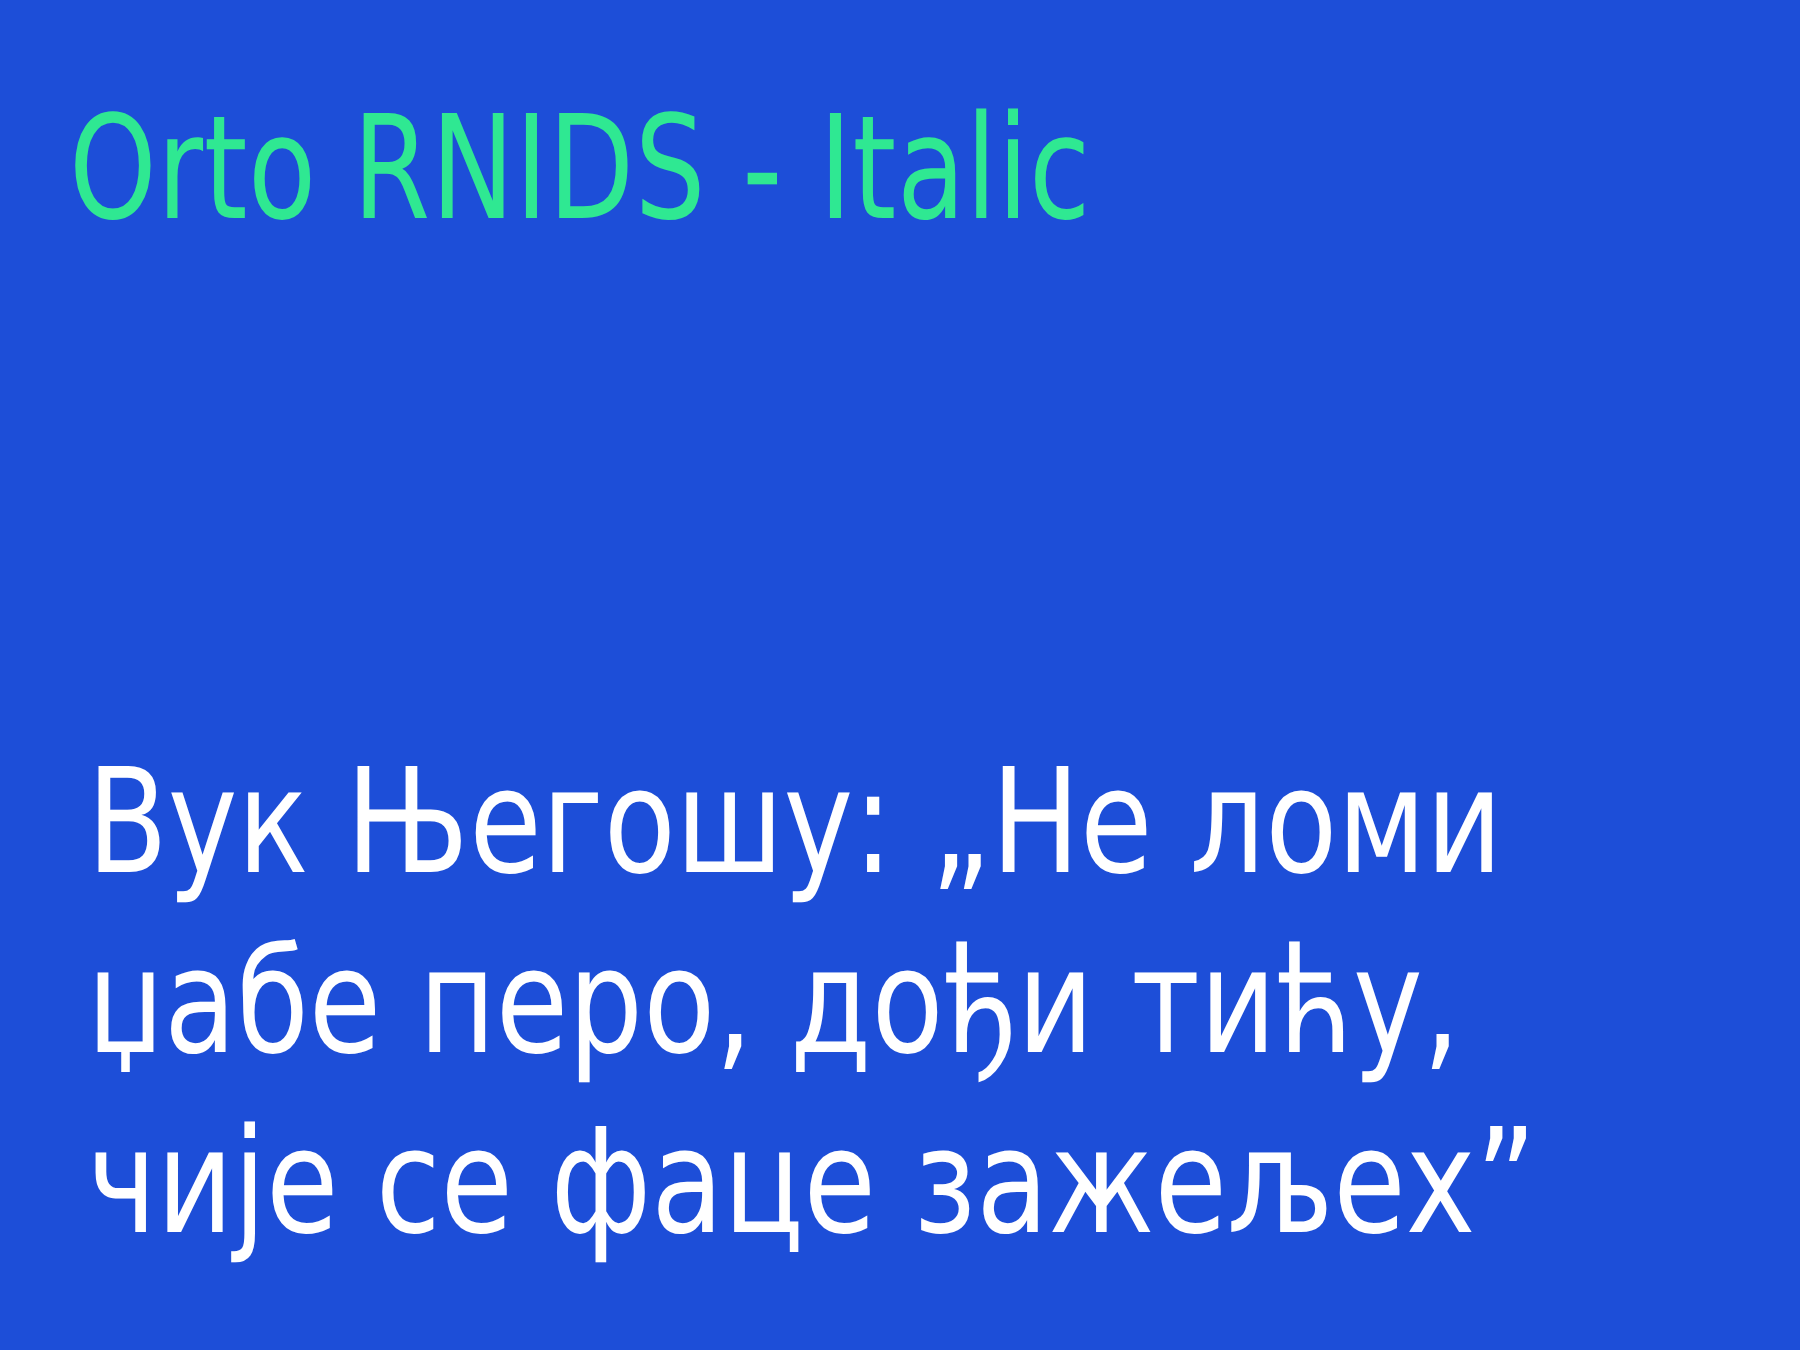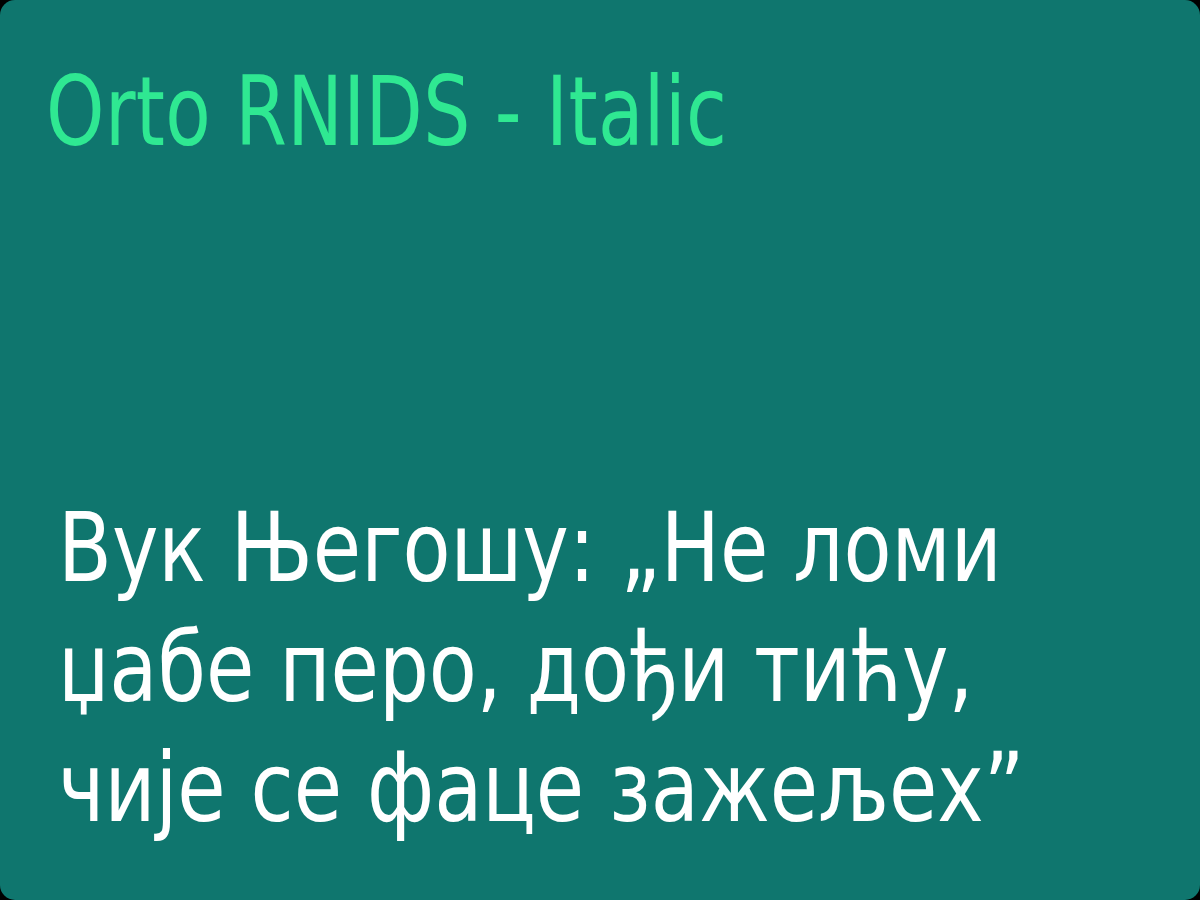--- a/index.html
+++ b/index.html
@@ -62,21 +62,21 @@
   .sample-line {
     display: block;
     white-space: nowrap;
     height: 120px;
     line-height: 120px;
   }
 </style>
 </head>
 <body style="background: rgb(0, 0, 0);">
 
-<div id="specimen-slide" style="background: #0f766e; border-radius: 15px;">
+<div id="specimen-slide" style="background: #1d4ed8;">
 
   <div id="font-title" style="color: rgb(47, 232, 146);">Orto RNIDS - Italic</div>
 
   <div id="sample-text-block" style="color: rgb(255, 255, 255);">
     <span class="sample-line">Вук Његошу: „Не ломи</span>
     <span class="sample-line">џабе перо, дођи тићу,</span>
     <span class="sample-line">чије се фаце зажељех”</span>
   </div>
 
 </div>

